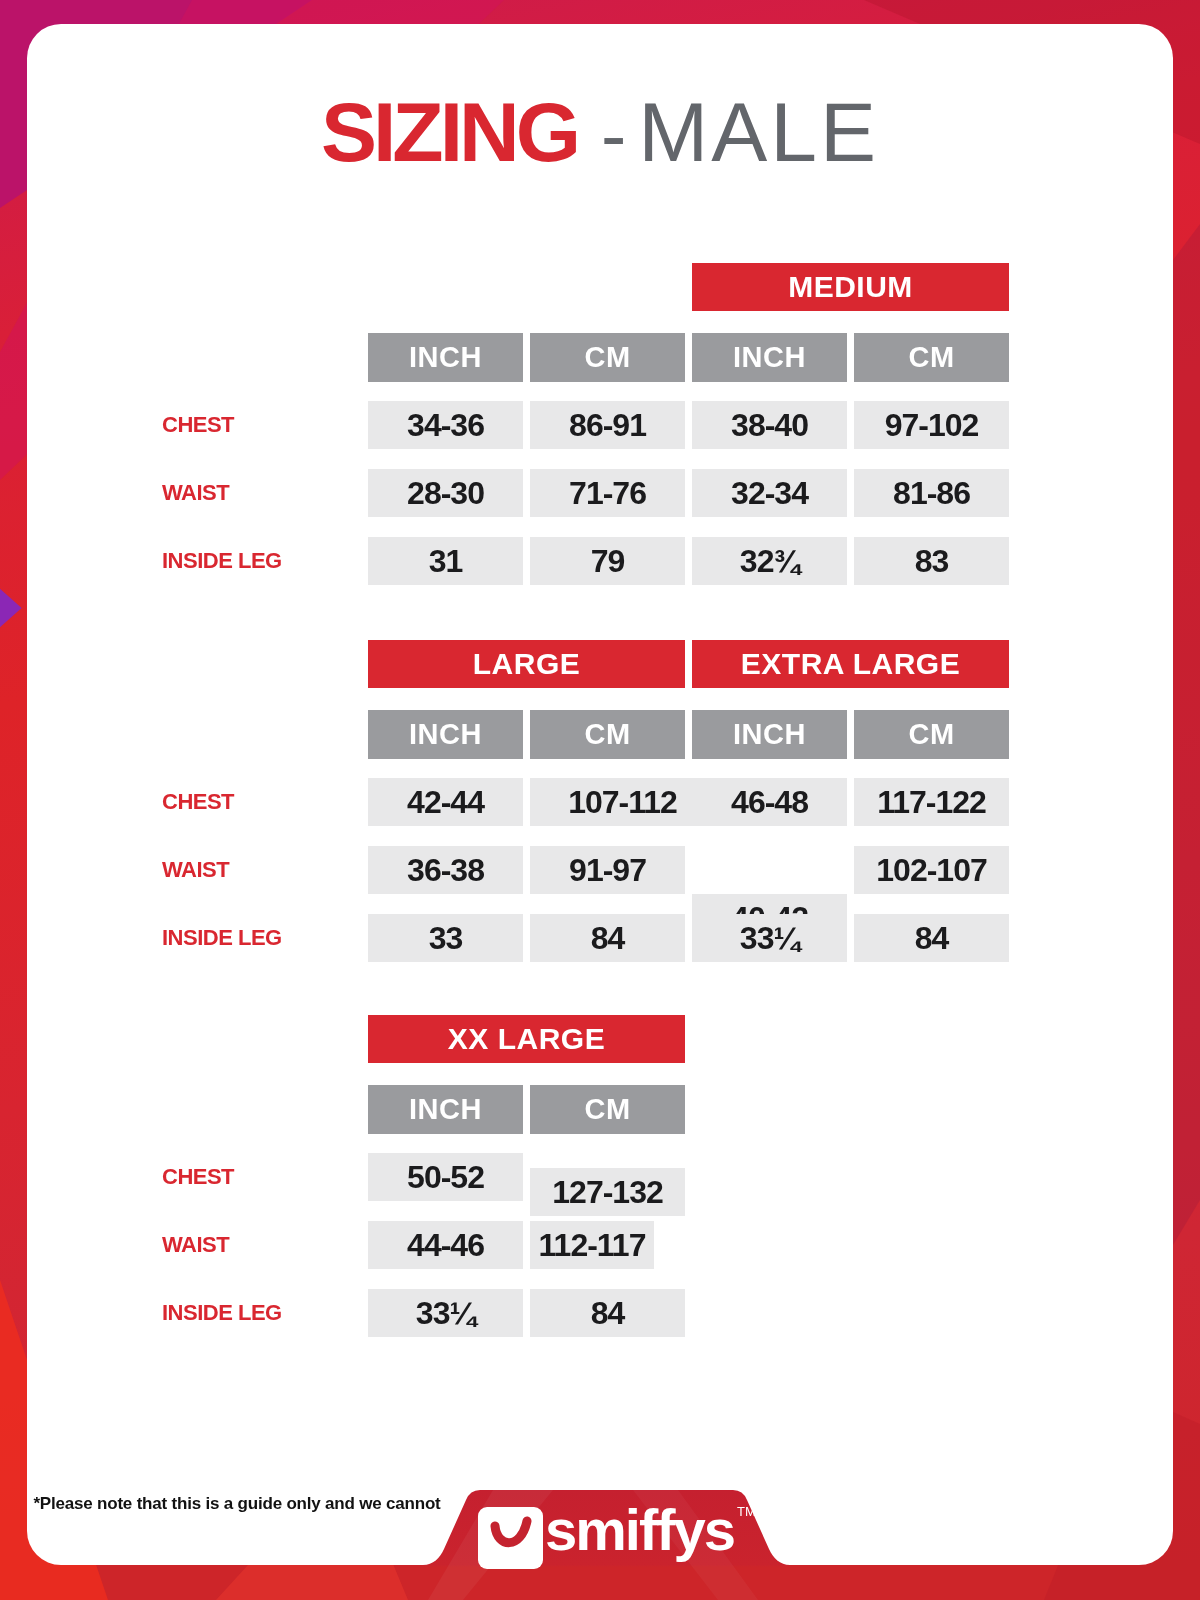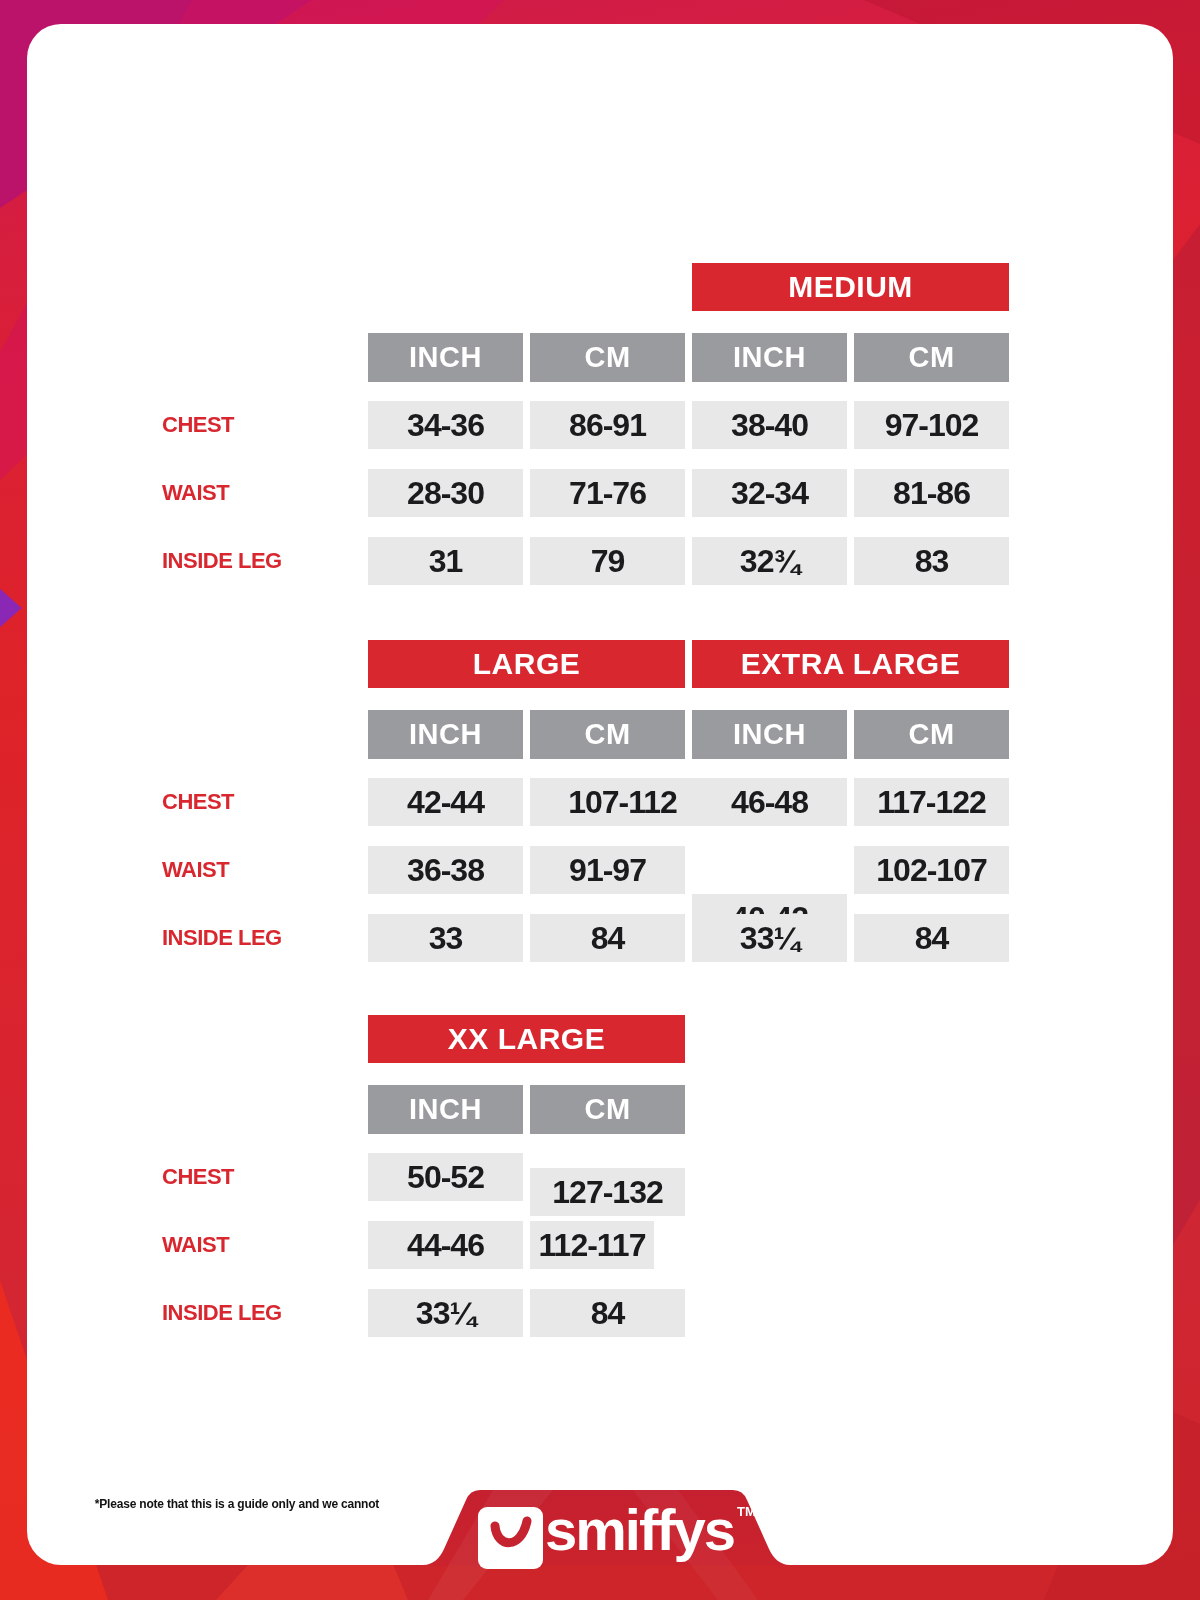--- a/index.html
+++ b/index.html
@@ -45,54 +45,57 @@
     background:var(--cell-gray,#e8e8e9); color:var(--ink,#1b1b1d);
     height:48px; line-height:48px; font-size:32px; font-weight:700; letter-spacing:-1px;
   }
   .row-label {
     color:var(--accent-red,#d92730); text-align:left;
     height:48px; line-height:48px; font-size:22px; font-weight:700; letter-spacing:-.5px;
   }
 
   .note {
     position:absolute; top:1470px; left:0; width:420px; text-align:center;
-    font-size:12px; font-weight:700; color:#121212; line-height:20px; letter-spacing:-.2px;
+    font-size:17px; font-weight:700; color:#121212; line-height:20px; letter-spacing:-.2px;
   }
   .note div { white-space:nowrap; }
 
   .logo-group { position:absolute; left:423px; top:1487px; width:367px; height:113px; }
   .logo-tab-svg { position:absolute; inset:0; width:100%; height:100%; }
   .logo-mark {
     position:absolute; left:55px; top:20px; width:65px; height:62px;
     background:#fff; border-radius:9px;
   }
   .logo-mark svg { position:absolute; left:6px; top:6px; }
   .logo-text {
     position:absolute; left:122px; top:14px; color:#fff;
     font-size:58px; font-weight:700; letter-spacing:-2px; line-height:1; white-space:nowrap;
   }
-  .logo-tm { font-size:13px; font-weight:700; position:relative; top:-34px; left:3px; letter-spacing:0;margin-top:8px; }
+  .logo-tm { font-size:13px; font-weight:400; position:relative; top:-34px; left:3px; letter-spacing:0;margin-top:8px; }
 </style>
 </head>
 <body>
 
 <div class="page">
   <div class="bg bg-base"></div>
   <div class="bg-band"></div>
   <div class="bg bg-tl"></div>
   <div class="bg bg-tl2"></div>
   <div class="bg bg-tr"></div>
   <div class="bg bg-right"></div>
   <div class="bg bg-purple"></div>
   <div class="bg bg-bl"></div>
   <div class="bg bg-streak"></div>
   <div class="bg bg-brs"></div>
 
   <div class="card">
 
+    <h1 class="title" style="margin:0;">
+      <span class="t-sizing">SIZING</span><span class="t-sep">-</span><span class="t-male">MALE</span>
+    </h1>
 
     <div id="tables">
         <div class="size-header" style="left: 665px; top: 239px; width: 317px;">MEDIUM</div>
         <div class="unit-header" style="left: 341px; top: 309px; width: 155px;">INCH</div>
         <div class="unit-header" style="left: 503px; top: 309px; width: 155px;">CM</div>
         <div class="unit-header" style="left: 665px; top: 309px; width: 155px;">INCH</div>
         <div class="unit-header" style="left: 827px; top: 309px; width: 155px;">CM</div>
         <div class="row-label" style="left: 135px; top: 377px; width: 205px;">CHEST</div>
         <div class="data-cell" style="left: 341px; top: 377px; width: 155px;">34-36</div>
         <div class="data-cell" style="left: 503px; top: 377px; width: 155px;">86-91</div>

